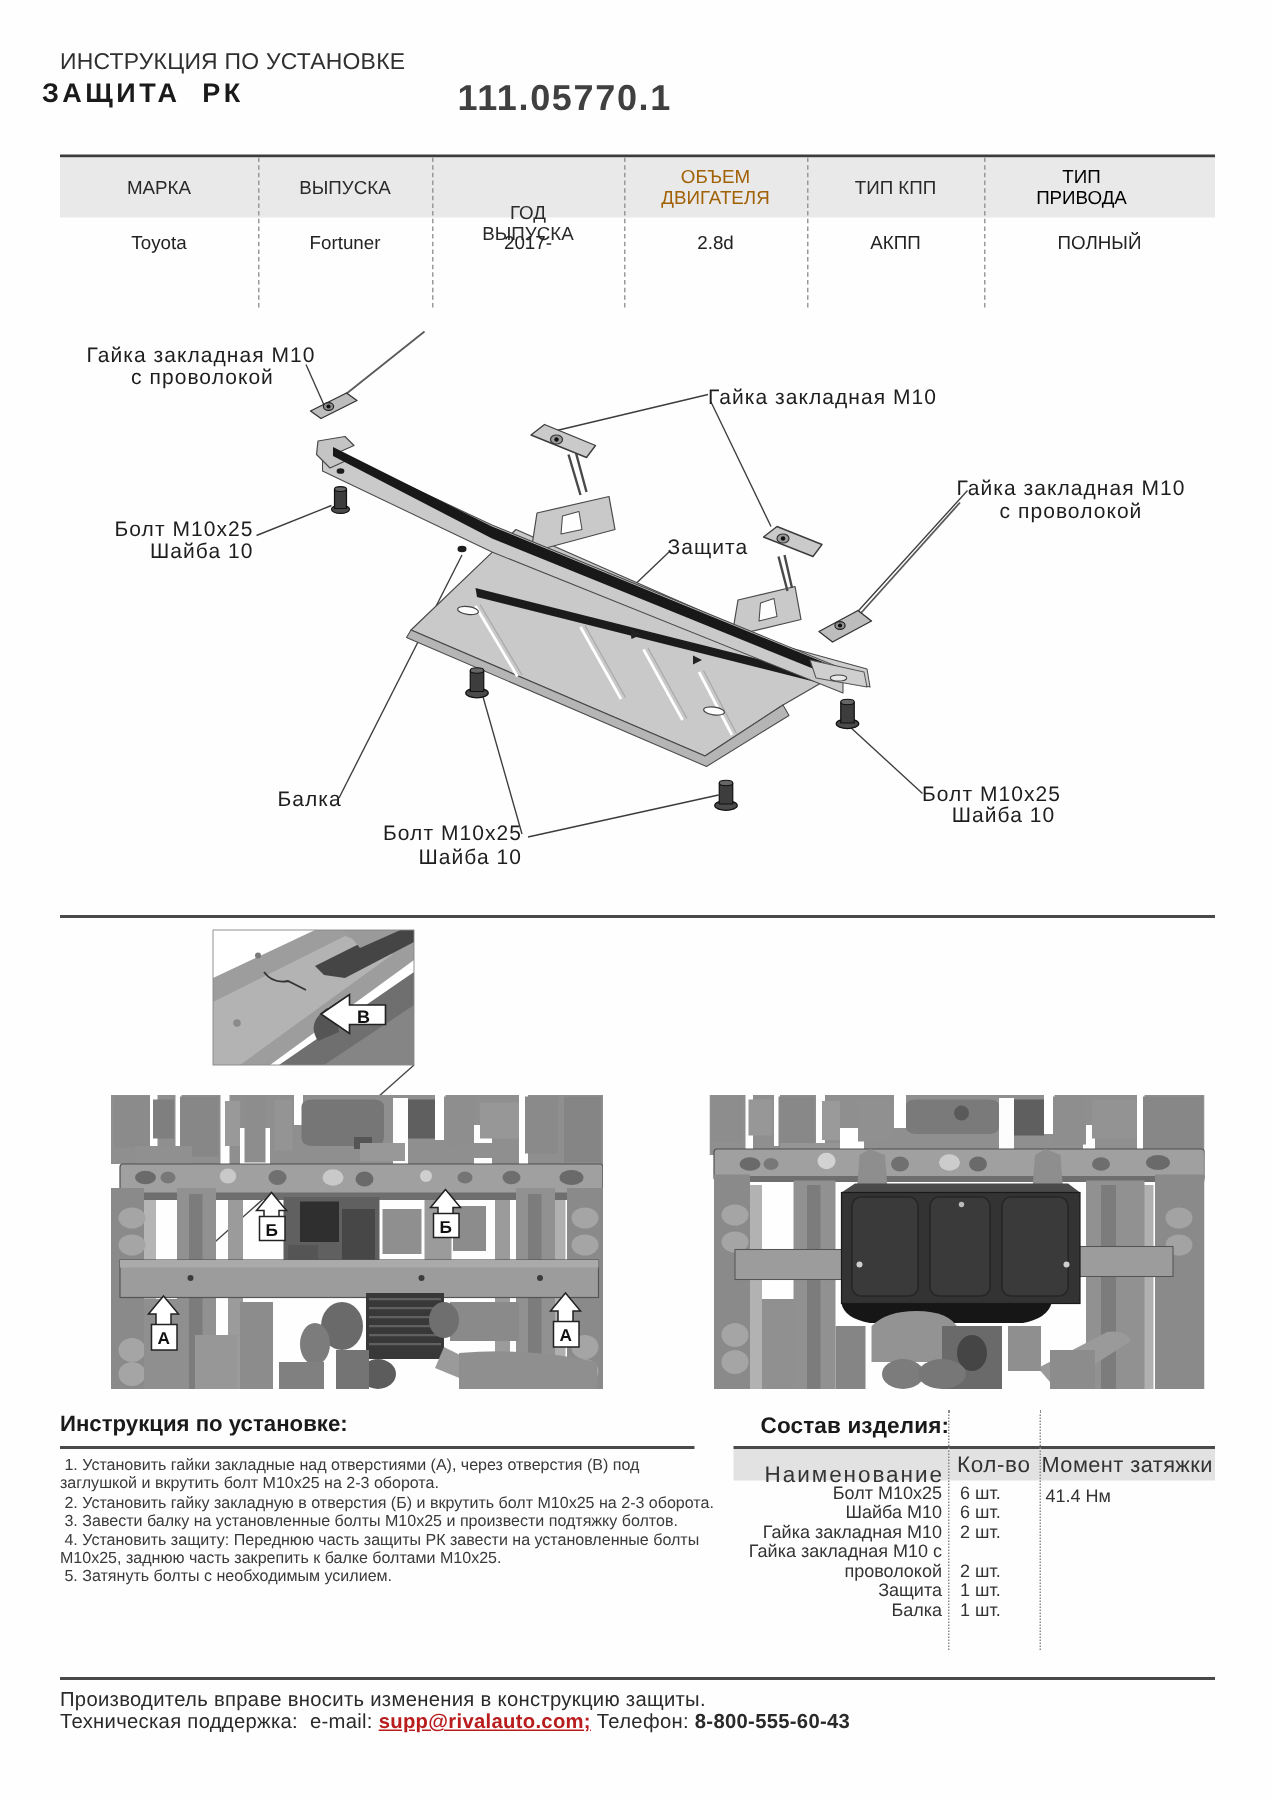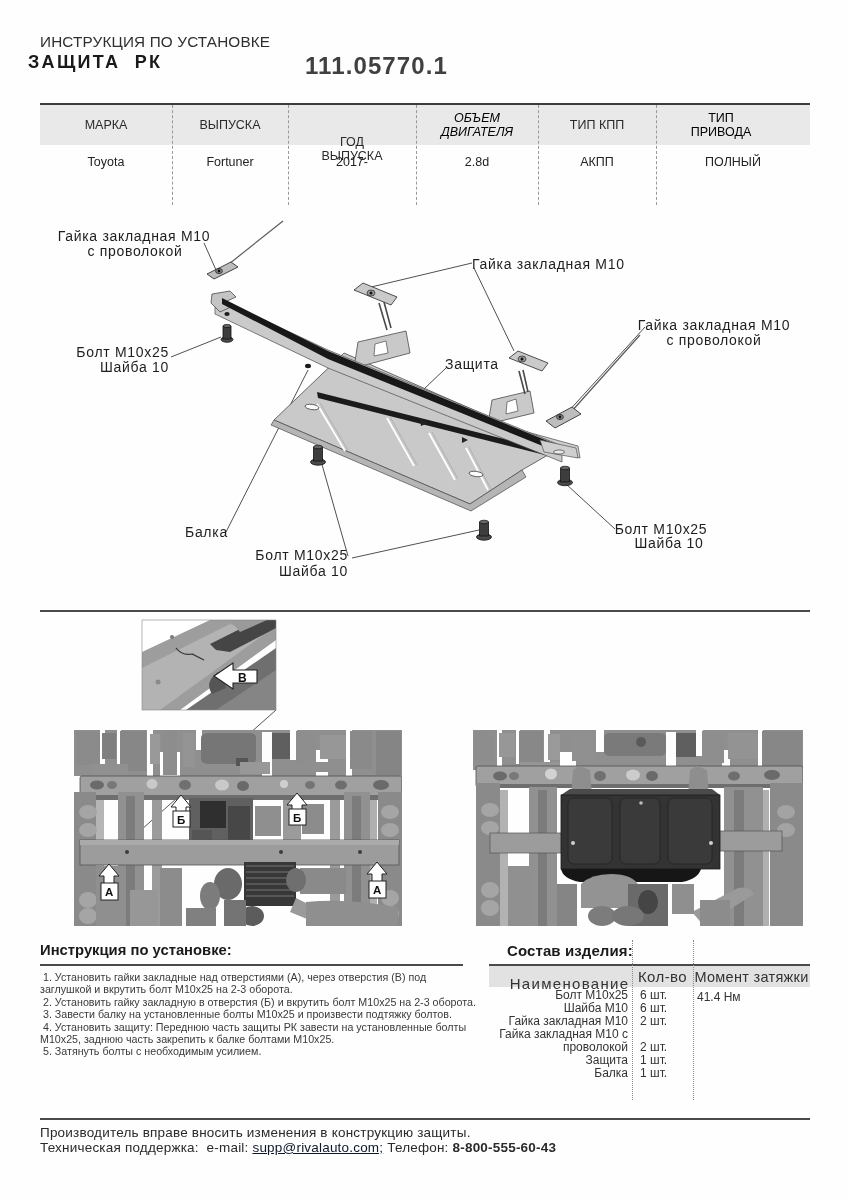--- a/index.html
+++ b/index.html
@@ -19,21 +19,21 @@
 
 <div class="abs" style="left:172px; top:105px; height:100px; border-left:1px dashed #999;"></div>
 <div class="abs" style="left:288px; top:105px; height:100px; border-left:1px dashed #999;"></div>
 <div class="abs" style="left:416px; top:105px; height:100px; border-left:1px dashed #999;"></div>
 <div class="abs" style="left:538px; top:105px; height:100px; border-left:1px dashed #999;"></div>
 <div class="abs" style="left:656px; top:105px; height:100px; border-left:1px dashed #999;"></div>
 
 <div class="abs" style="left:40px;  top:105px; width:132px; height:40px; display:flex; align-items:center; justify-content:center; font-size:12.5px; color:#2a2a2a;">МАРКА</div>
 <div class="abs" style="left:172px; top:105px; width:116px; height:40px; display:flex; align-items:center; justify-content:center; font-size:12.5px; color:#2a2a2a;">ВЫПУСКА</div>
 <div class="abs" style="left:288px; top:105px; width:128px; height:40px; display:flex; align-items:center; justify-content:center; font-size:12.5px; color:#2a2a2a; text-align:center; line-height:14px;margin-top:24px;">ГОД<br>ВЫПУСКА</div>
-<div class="abs" style="left:416px; top:105px; width:122px; height:40px; display:flex; align-items:center; justify-content:center; font-size:12.5px; color:#000000; text-align:center; line-height:14px;font-style:italic;">ОБЪЕМ<br>ДВИГАТЕЛЯ</div>
+<div class="abs" style="left:416px; top:105px; width:122px; height:40px; display:flex; align-items:center; justify-content:center; font-size:12.5px; color:#a16207; text-align:center; line-height:14px;">ОБЪЕМ<br>ДВИГАТЕЛЯ</div>
 <div class="abs" style="left:538px; top:105px; width:118px; height:40px; display:flex; align-items:center; justify-content:center; font-size:12.5px; color:#2a2a2a;">ТИП КПП</div>
 <div class="abs" style="left:656px; top:105px; width:130px; height:40px; display:flex; align-items:center; justify-content:center; font-size:12.5px; color:#000000; text-align:center; line-height:14px;">ТИП<br>ПРИВОДА</div>
 
 <div class="abs" style="left:40px;  top:145px; width:132px; height:34px; display:flex; align-items:center; justify-content:center; font-size:12.5px;">Toyota</div>
 <div class="abs" style="left:172px; top:145px; width:116px; height:34px; display:flex; align-items:center; justify-content:center; font-size:12.5px;">Fortuner</div>
 <div class="abs" style="left:288px; top:145px; width:128px; height:34px; display:flex; align-items:center; justify-content:center; font-size:12.5px;">2017-</div>
 <div class="abs" style="left:416px; top:145px; width:122px; height:34px; display:flex; align-items:center; justify-content:center; font-size:12.5px;">2.8d</div>
 <div class="abs" style="left:538px; top:145px; width:118px; height:34px; display:flex; align-items:center; justify-content:center; font-size:12.5px;">АКПП</div>
 <div class="abs" style="left:656px; top:145px; width:154px; height:34px; display:flex; align-items:center; justify-content:center; font-size:12.5px;">ПОЛНЫЙ</div>
 
@@ -417,13 +417,13 @@
 <div class="abs" style="right:220px; top:989px; font-size:12px; line-height:13px; color:#333; text-align:right;">
 Болт М10х25<br>Шайба М10<br>Гайка закладная М10<br>Гайка закладная М10 с<br>проволокой<br>Защита<br>Балка
 </div>
 <div class="abs" style="left:640px; top:989px; font-size:12px; line-height:13px; color:#333;">
 6 шт.<br>6 шт.<br>2 шт.<br><br>2 шт.<br>1 шт.<br>1 шт.
 </div>
 <div class="abs" style="left:697px; top:990px; font-size:12px; color:#333;">41.4 Нм</div>
 
 <div class="hr" style="left:40px; top:1118px; width:770px;"></div>
 <div class="abs" style="left:40px; top:1125px; font-size:13.5px; letter-spacing:0.2px; color:#2a2a2a;">Производитель вправе вносить изменения в конструкцию защиты.</div>
-<div class="abs" style="left:40px; top:1140px; font-size:13.5px; letter-spacing:0.2px; color:#2a2a2a;">Техническая поддержка:&nbsp; e-mail: <span style="color:#0f172a; font-weight:normal; text-decoration:underline;">supp@rivalauto.com;</span> Телефон: <b>8-800-555-60-43</b></div>
+<div class="abs" style="left:40px; top:1140px; font-size:13.5px; letter-spacing:0.2px; color:#2a2a2a;">Техническая поддержка:&nbsp; e-mail: <span style="color:#b91c1c; font-weight:bold; text-decoration:underline;">supp@rivalauto.com;</span> Телефон: <b>8-800-555-60-43</b></div>
 
 </body></html>

